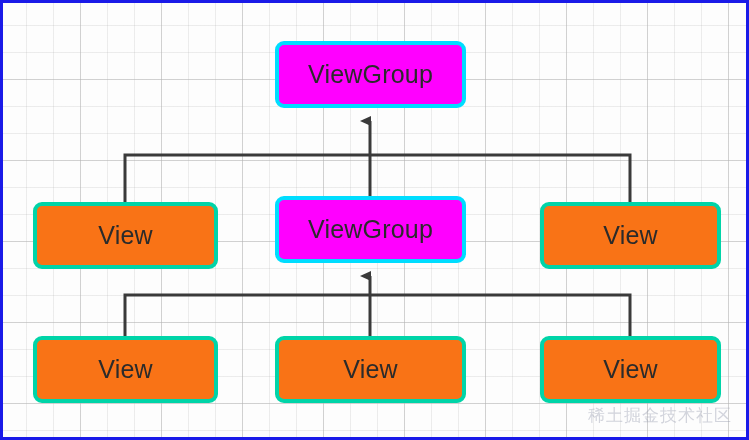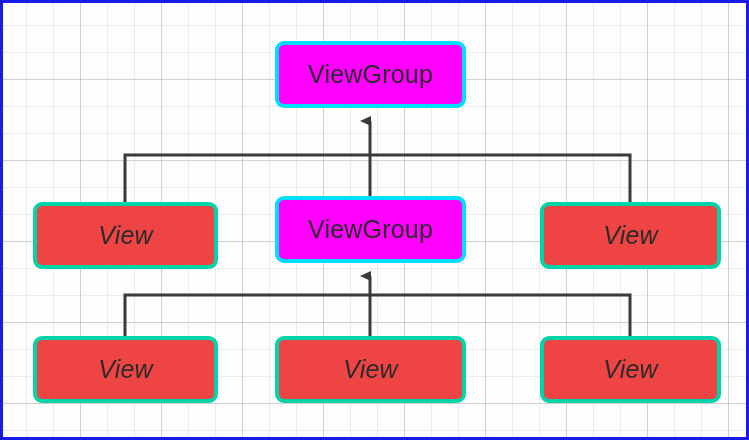--- a/index.html
+++ b/index.html
@@ -63,23 +63,22 @@
     color: #2b2b2b;
     letter-spacing: 0.2px;
     white-space: nowrap;
     z-index: 3;
   }
   .node.group {
     background: #ff00ff;
     border-color: #00ddff;
   }
   .node.view {
-    background: #ef4444;
+    background: #f97316;
     border-color: #00d4a8;
-    font-style: italic;
   }
   .node-label {
     line-height: 1;
     pointer-events: none;
   }
 
   
   #watermark {
     position: absolute;
     right: 10px;
@@ -155,14 +154,15 @@
   </div>
 
   <div class="node view" style="left:272px; top:333px; width:191px; height:67px;">
     <span class="node-label">View</span>
   </div>
 
   <div class="node view" style="left:537px; top:333px; width:181px; height:67px;">
     <span class="node-label">View</span>
   </div>
 
+  <div id="watermark-cn">稀土掘金技术社区</div>
 
 </div>
 
 </body></html>

